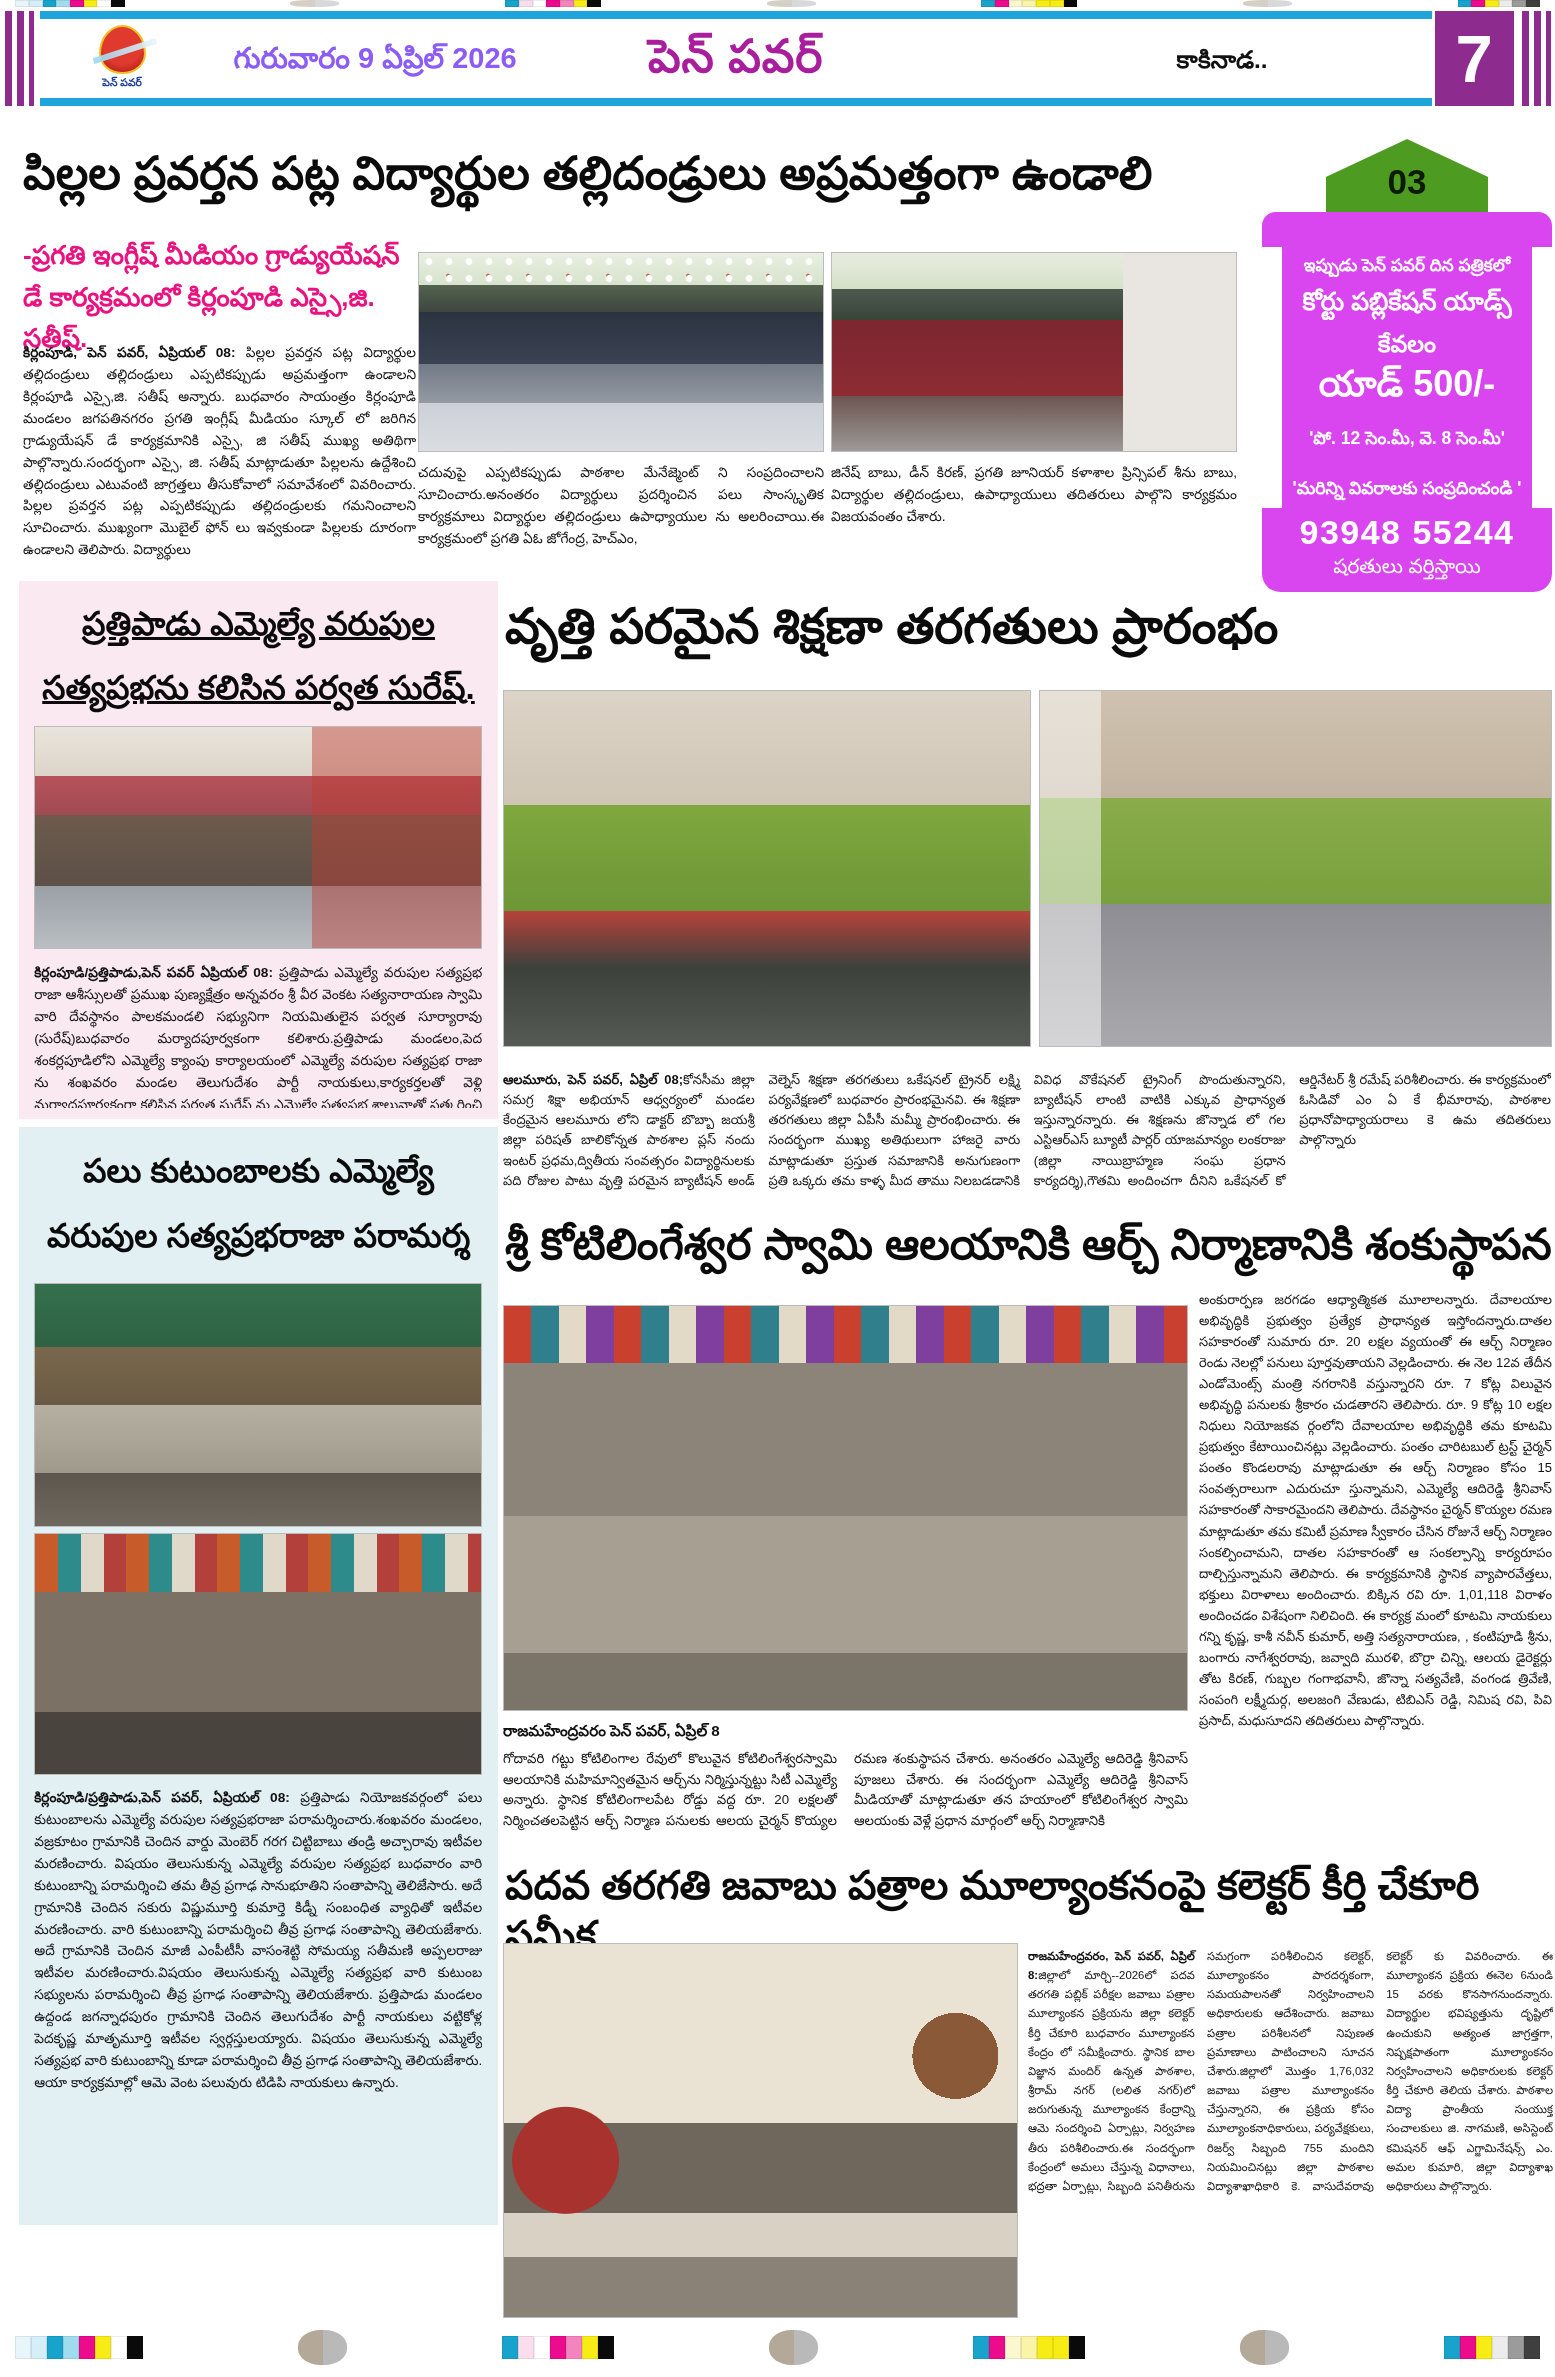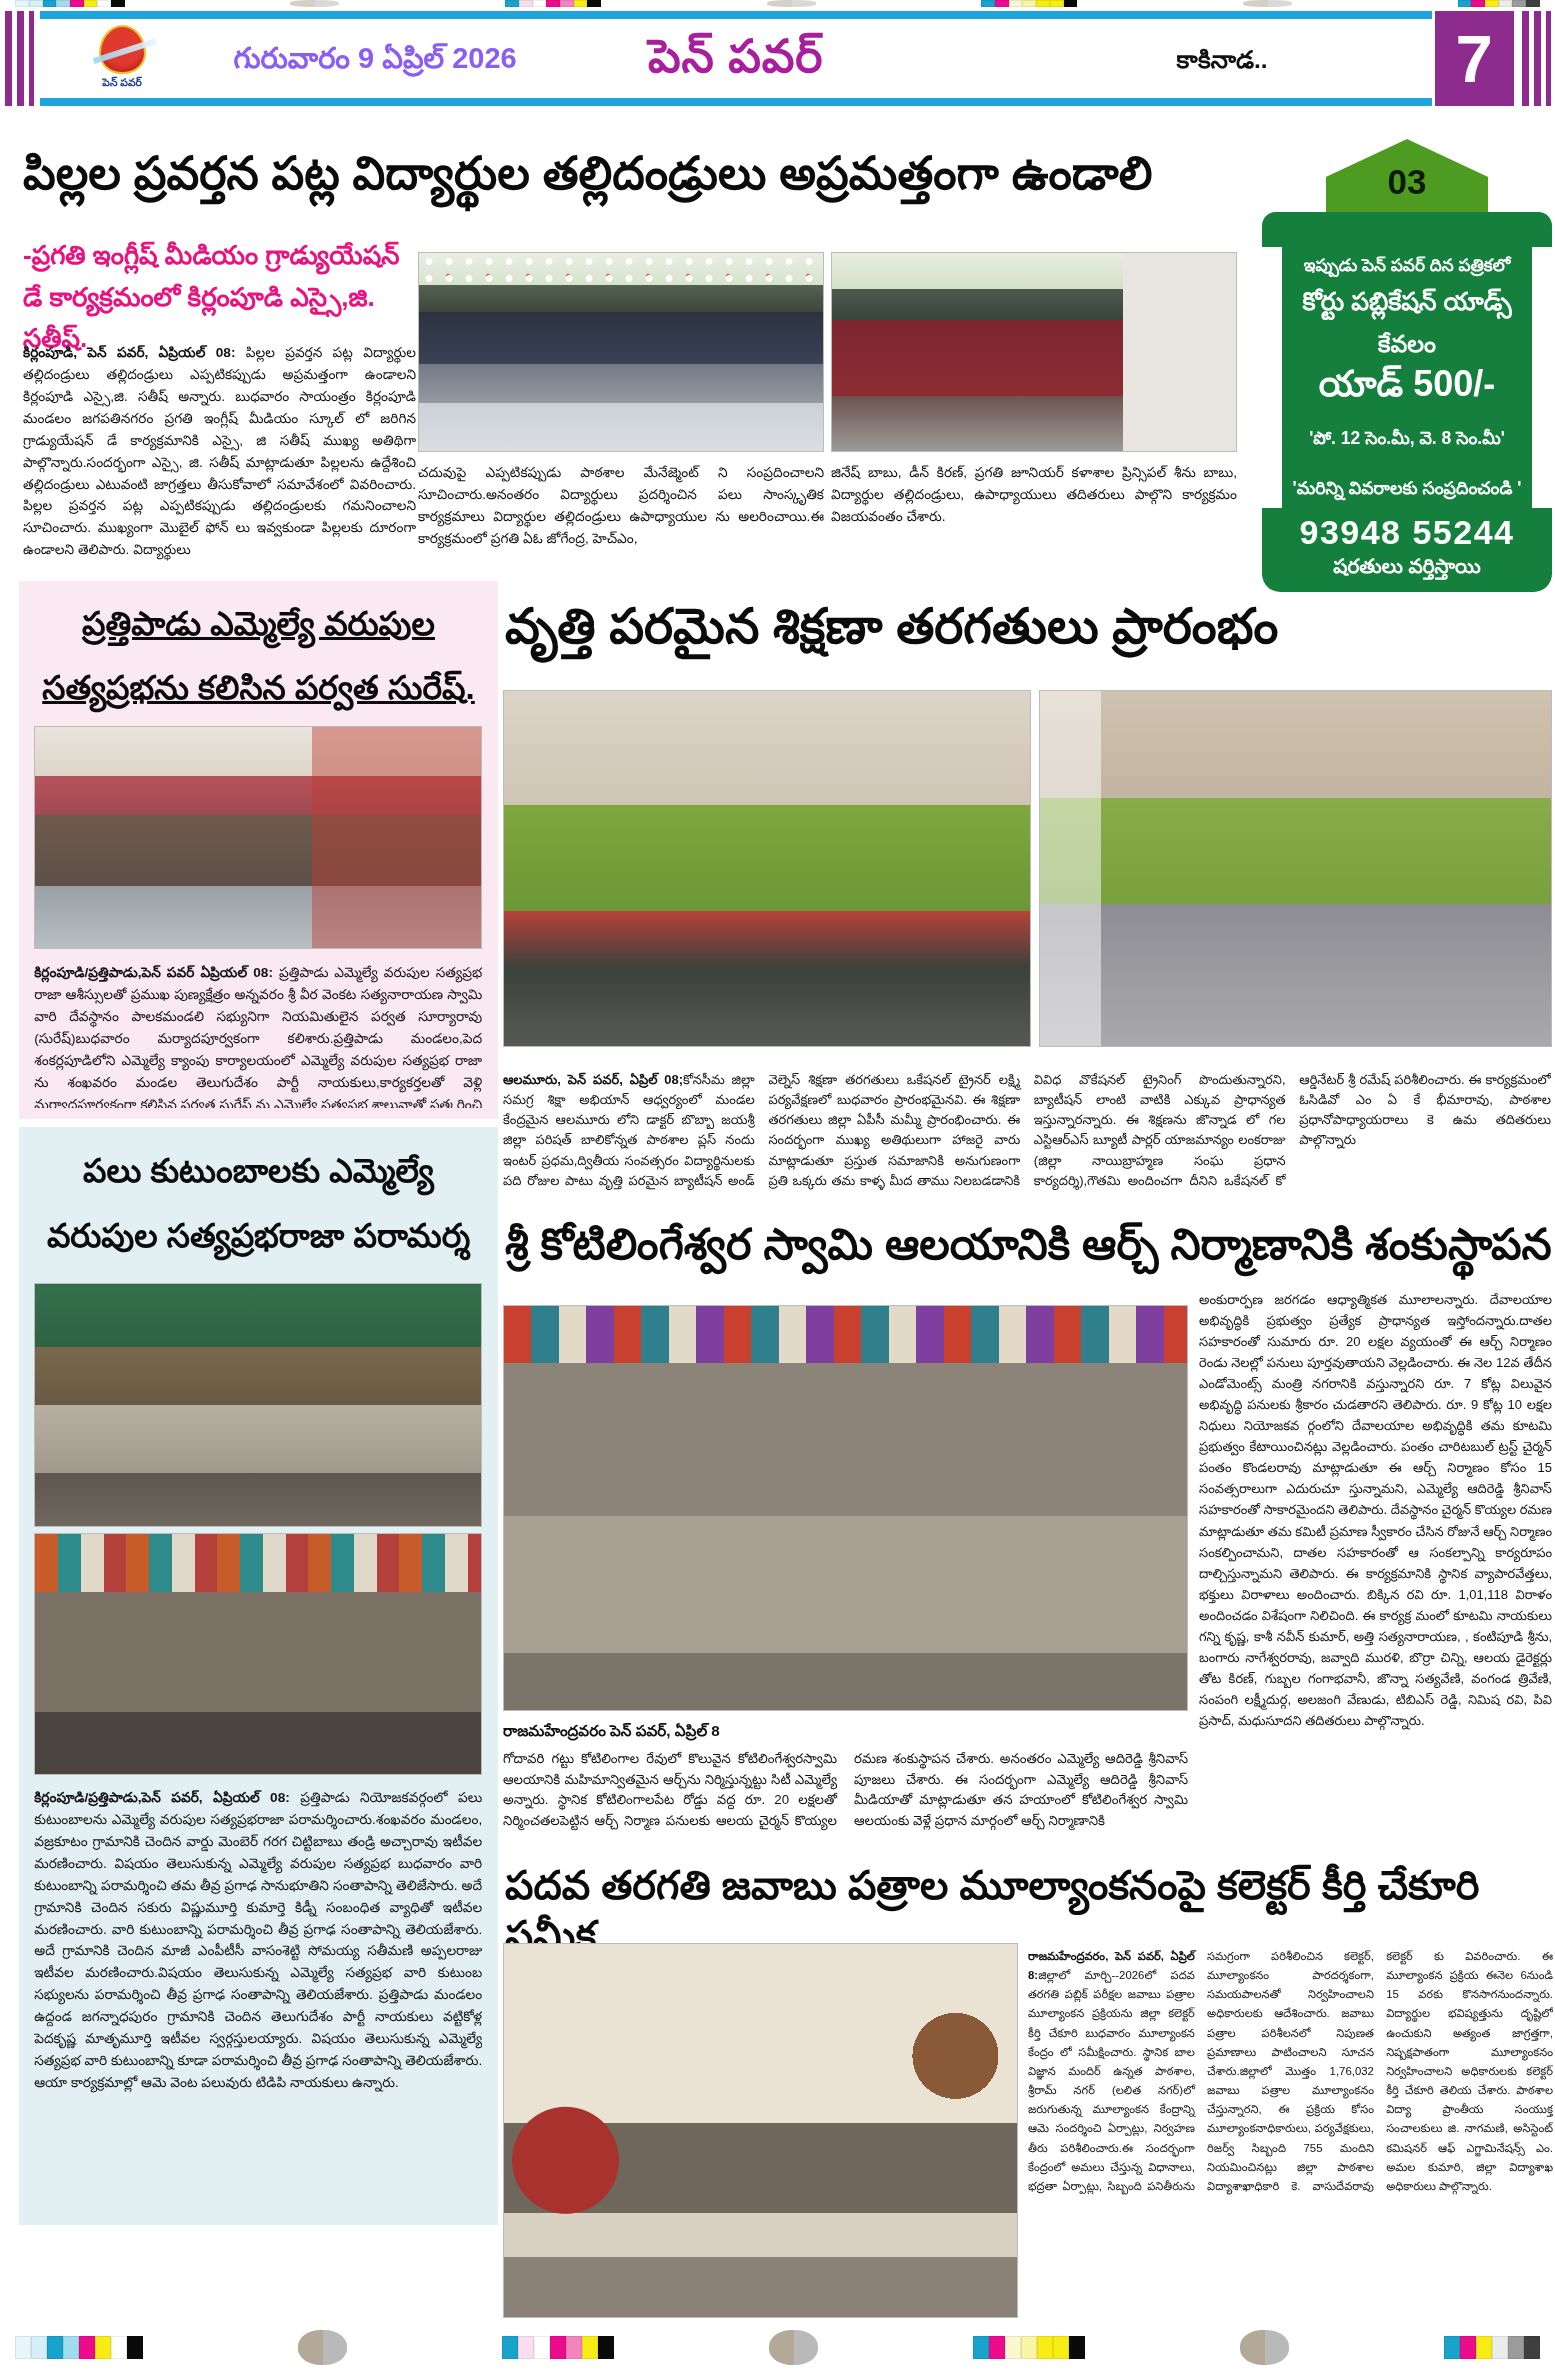--- a/index.html
+++ b/index.html
@@ -62,37 +62,37 @@
     background:radial-gradient(circle, #ffffff 0 3px, rgba(255,255,255,0) 3.8px) 0 0/20px 17px,
                radial-gradient(circle, #c43a3a 0 1.5px, rgba(0,0,0,0) 2.3px) 9.1px 7.6px/40px 30.5px; }
   #photo-top-b { left:831px; top:252px; width:406px; height:200px;
     background:linear-gradient(90deg, rgba(0,0,0,0) 0 72%, #e9e6e1 72% 100%),
                linear-gradient(180deg,#e7ecdf 0%,#d5e1c9 18%,#4e5a50 18%,#394439 34%,#7c2630 34%,#8d2c32 72%,#6d5350 72%,#9b9a97 100%); }
   #cap-top-left  { left:418px; top:462px; width:406px; height:108px; }
   #cap-top-right { left:831px; top:462px; width:406px; height:108px; }
 
   
   #ad { left:1262px; top:139px; width:290px; height:441px; }
-  .ad-green { background:#15803d; }
+  .ad-green { background:#d946ef; }
   #ad-roof { position:relative; height:73px; }
   #ad-peak { position:absolute; left:22%; width:56%; top:0; height:73px; background:#4e9b22;
              clip-path:polygon(50% 0,100% 52%,100% 100%,0 100%,0 52%); }
   #ad-num { position:absolute; top:23px; left:0; width:100%; text-align:center;
             font-size:35px; font-weight:800; color:#0d1a05; }
   #ad-band1 { height:35px; border-radius:13.7px 13.7px 0 0; }
   #ad-main { margin:0 20px; color:#fff; text-align:center; padding:9.1px 6.1px 6.1px; }
   #ad-band2 { border-radius:0 0 18.3px 18.3px; color:#fff; text-align:center; padding:4.6px 0 9.1px; }
   .ad-l1 { font-size:17px; font-weight:700; margin-bottom:7.6px; }
   .ad-l2 { font-size:25px; font-weight:800; margin-bottom:9.1px; }
   .ad-l3 { font-size:23.6px; font-weight:800; margin-bottom:0; }
   .ad-l4 { font-size:36px; font-weight:800; margin-bottom:15.2px; }
   .ad-l5 { font-size:17.5px; font-weight:600; margin-bottom:26px; }
   .ad-l6 { font-size:17.5px; font-weight:600; }
   .ad-phone { font-size:34px; font-weight:800; letter-spacing:1.5px; }
-  .ad-l8 { font-size:20px; font-weight:700; margin-top:3px; }
+  .ad-l8 { font-size:20px; font-weight:400; margin-top:3px; }
 
   
   #left1 { left:19px; top:581px; width:479px; height:538px; background:#fbe9f1; }
   #left2 { left:19px; top:1127px; width:479px; height:1098px; background:#e2f0f4; }
   .left-headline { position:absolute; left:9.1px; right:9.1px; text-align:center;
                    font-size:33px; font-weight:800; line-height:1.95; color:#0b0b0b; }
   #left1-headline { top:10.7px;text-decoration:underline; }
   #left2-headline { top:12.2px; }
   #photo-left1 { left:15.2px; top:145px; width:448px; height:223px;
     background:linear-gradient(90deg, rgba(0,0,0,0) 0 62%, rgba(190,60,50,.45) 62% 100%),

